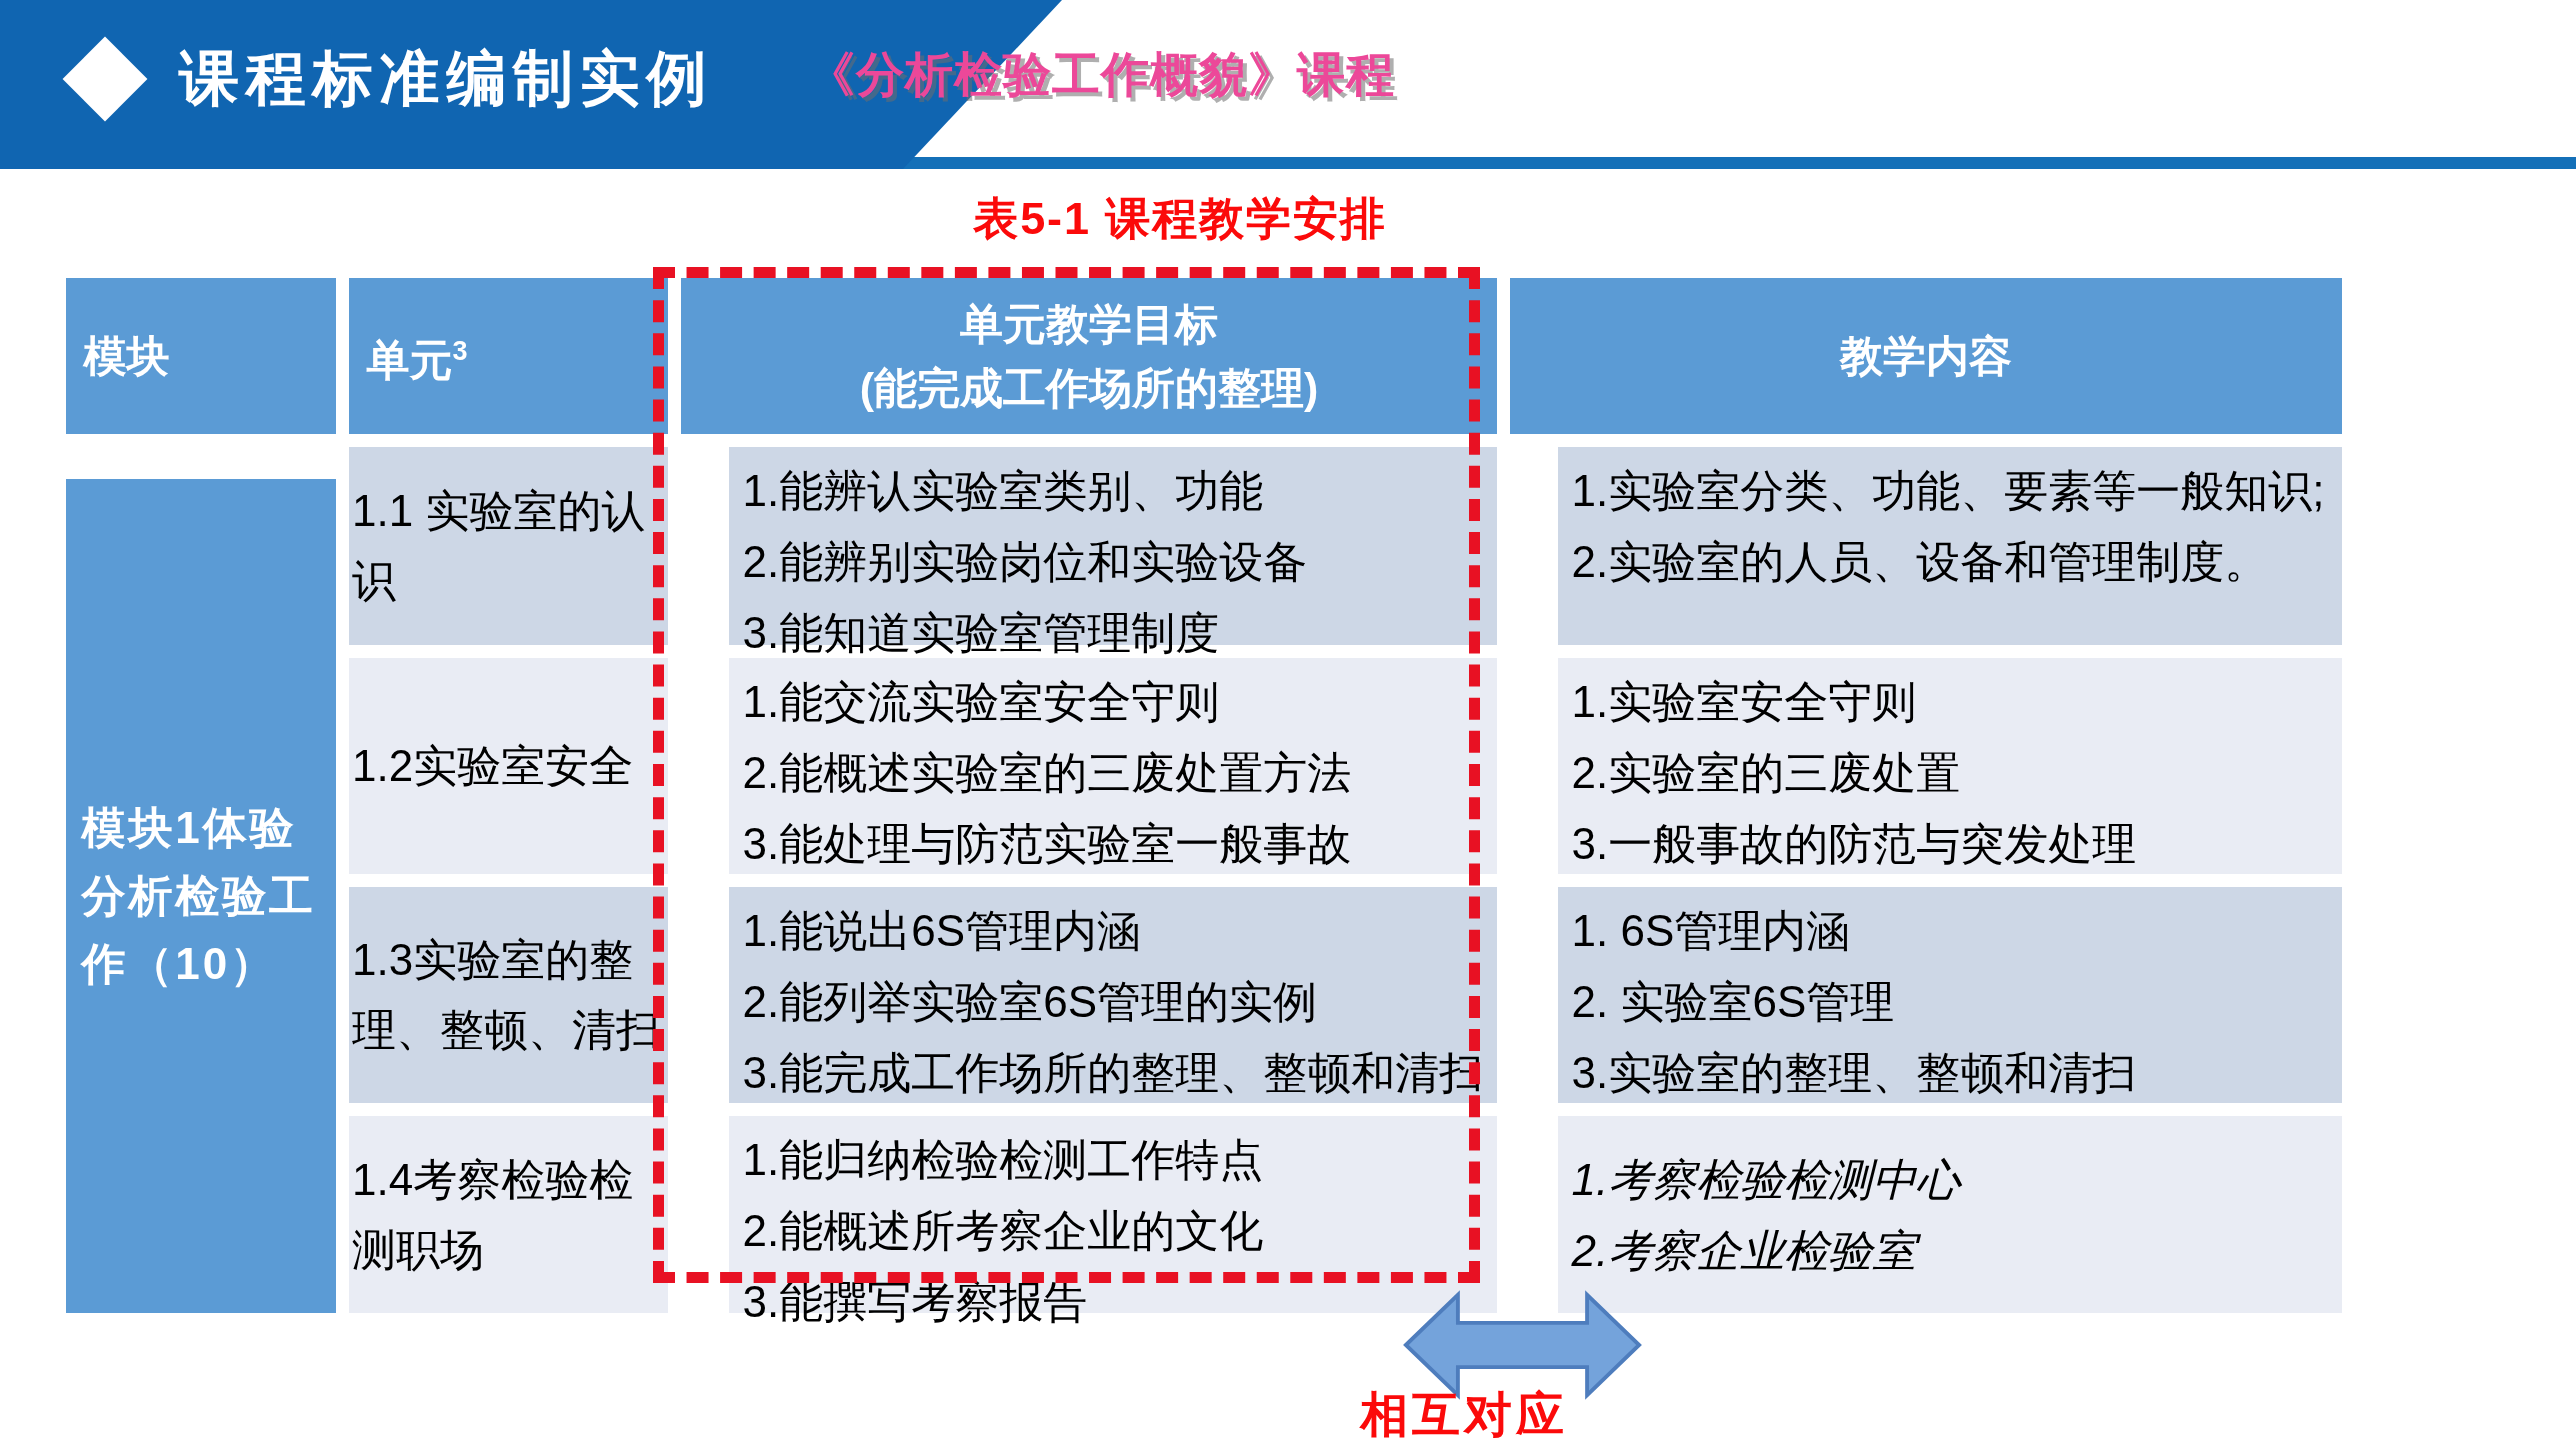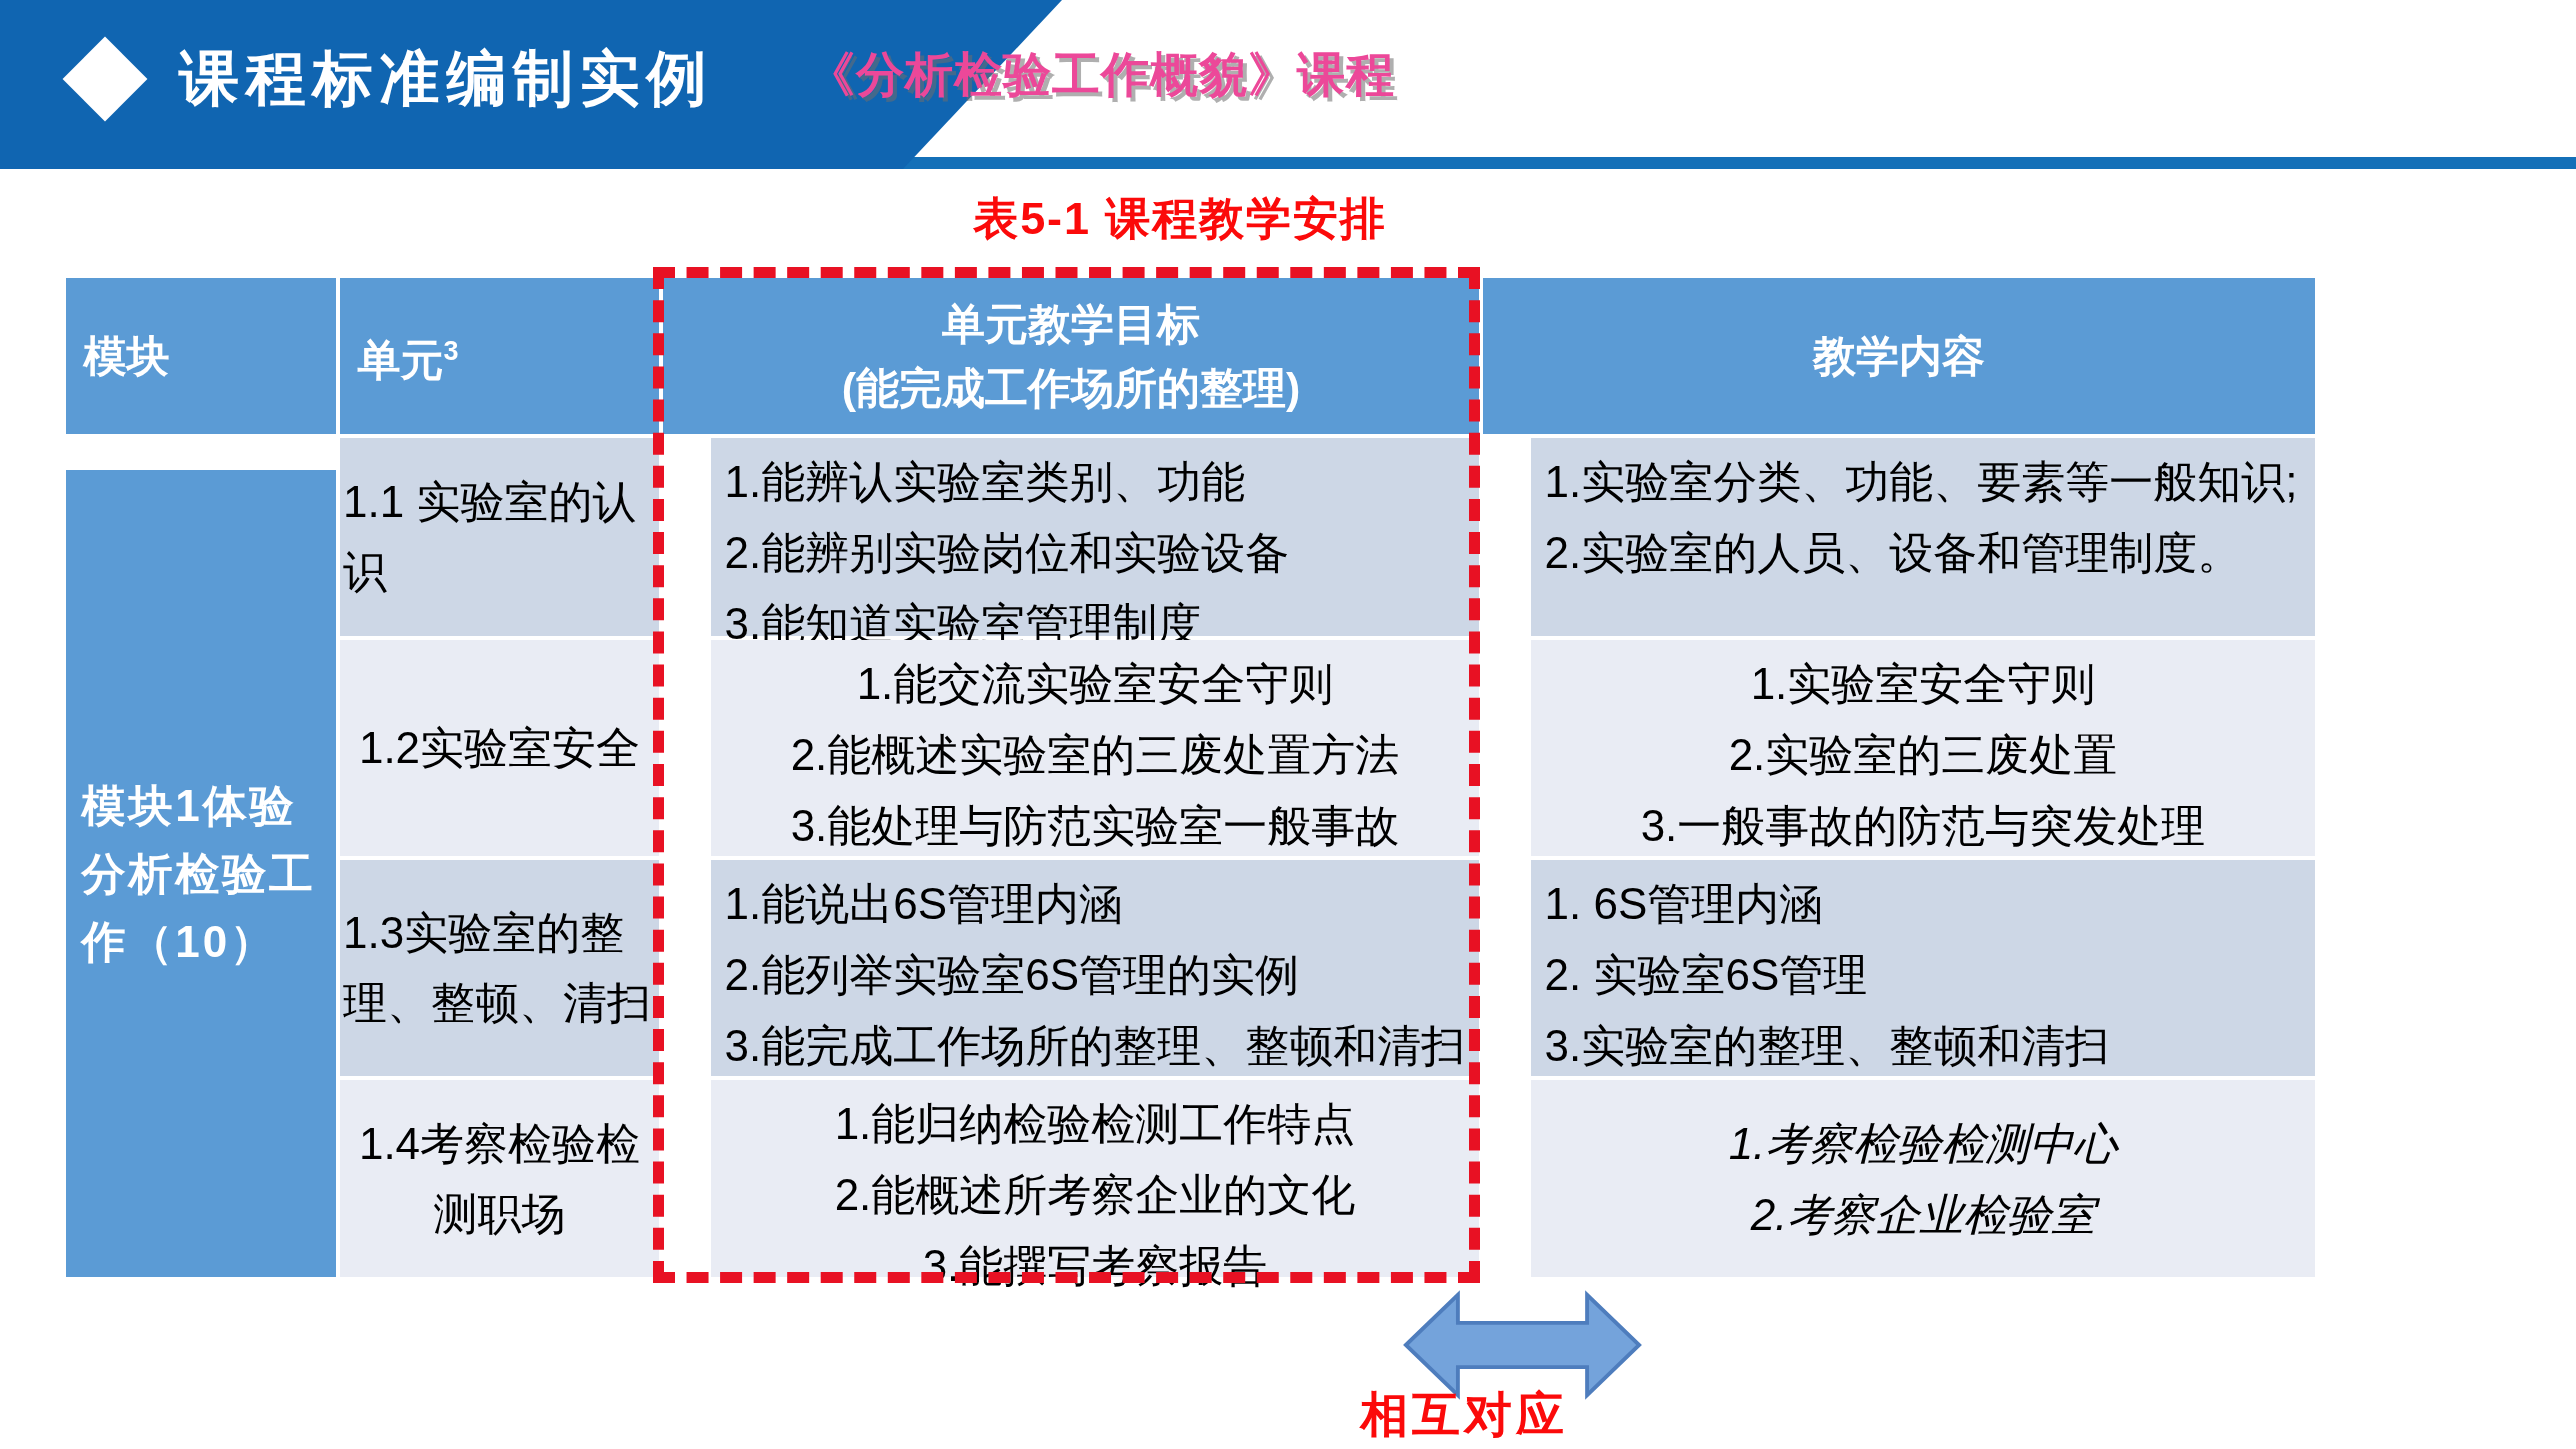--- a/index.html
+++ b/index.html
@@ -40,38 +40,38 @@
     position:absolute;left:1180px;top:189px;transform:translateX(-50%);
     color:#fb0a0a;font-size:45px;font-weight:bold;letter-spacing:1.9px;
     white-space:nowrap;
   }
   
   .course-table{
     position:absolute;left:66px;top:278px;
     display:grid;
     grid-template-columns:270px 319px 816px 832px;
     grid-template-rows:156px 198px 216px 216px 197px;
-    gap:4px;
+    gap:13px;
     width:2257px;
   }
   .cell{box-sizing:border-box;}
   .th{
     background:#5b9bd5;color:#ffffff;font-weight:bold;font-size:43px;
     display:flex;flex-direction:column;justify-content:center;
     padding:0 17.4px;line-height:64px;
   }
   .th.center{align-items:center;text-align:center;padding:0;}
   .module-cell{
     grid-column:1;grid-row:2 / span 4;
     background:#5b9bd5;color:#ffffff;font-weight:bold;font-size:44px;
     display:flex;flex-direction:column;justify-content:center;
     padding:0 15.5px;line-height:68px;letter-spacing:2.9px;margin-top:32px;
   }
   .band-a{background:#cdd7e6;}
-  .band-b{background:#e9ecf4;text-align:center;}
+  .band-b{background:#e9ecf4;}
   .unit-cell{
     color:#000;font-size:44px;line-height:70px;
     display:flex;flex-direction:column;justify-content:center;
     padding:0 3px;
   }
   .list-cell{
     color:#000;font-size:44px;line-height:71px;
     padding:7.7px 13.5px 0 13.5px;
     margin-left:48px;
   }

